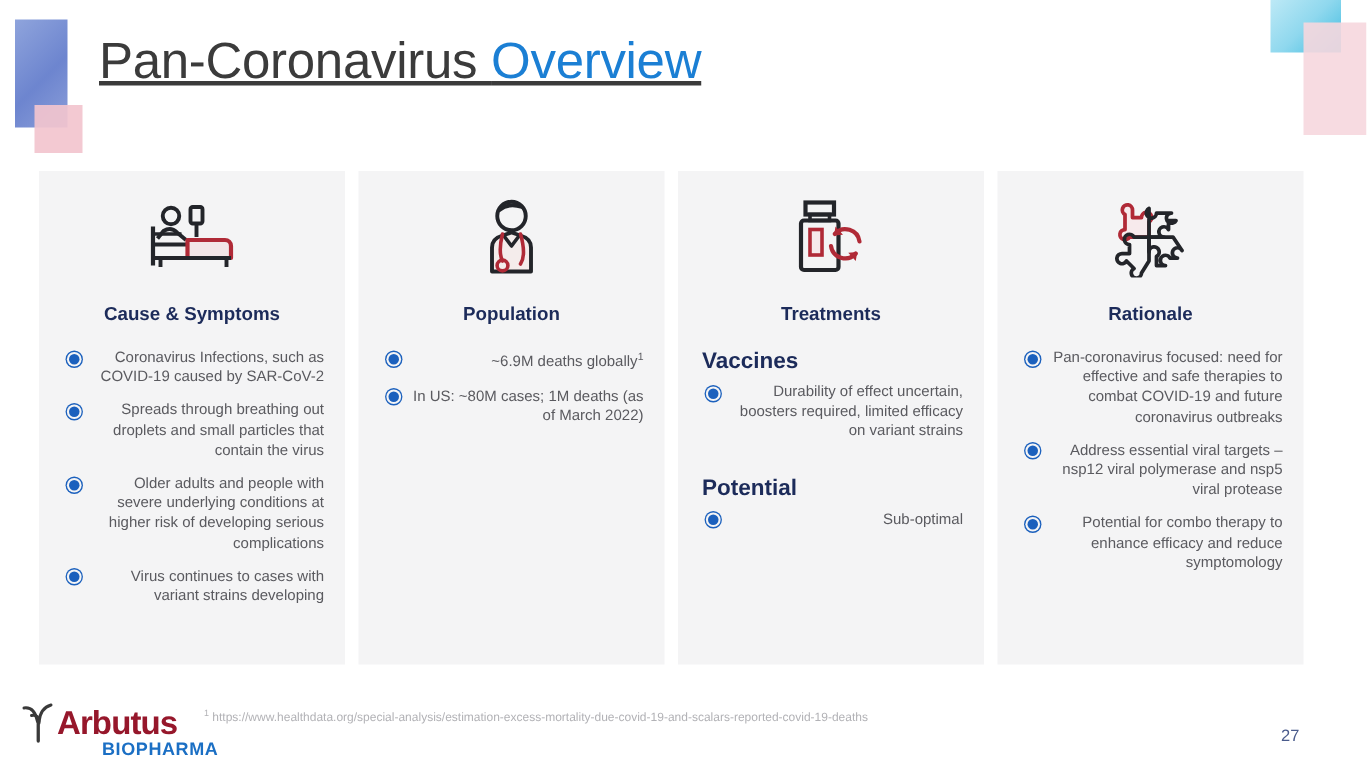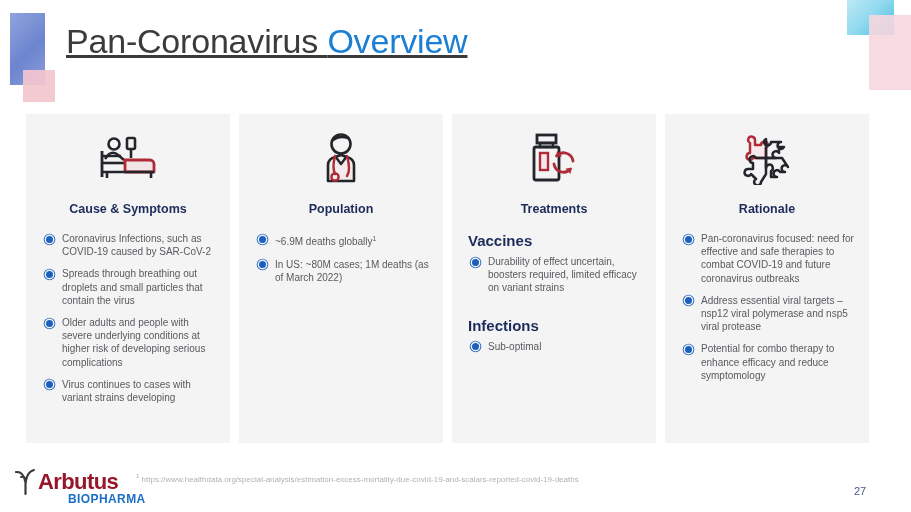--- a/index.html
+++ b/index.html
@@ -99,20 +99,21 @@
 
   ul.bullets { list-style: none; }
 
   ul.bullets li {
     position: relative;
     padding-left: 22px;
     font-size: 10px;
     line-height: 13.2px;
     color: #5a5a5f;
     margin-bottom: 9px;
+    text-align: right;
   }
 
   ul.bullets li::before {
     content: "";
     position: absolute;
     left: 6px; top: 3.5px;
     width: 7px; height: 7px;
     border-radius: 50%;
     background: #1b60bd;
     box-shadow: 0 0 0 1.4px #f4f4f5, 0 0 0 2.3px #1b60bd;
@@ -250,21 +251,21 @@
         <path d="M46.5 43 L47.5 37 L41.5 37.5 Z" fill="#b02a37"></path>
       </svg>
     </div>
     <div class="card-title">Treatments</div>
 
     <div class="sub-head">Vaccines</div>
     <ul class="bullets">
       <li>Durability of effect uncertain, boosters required, limited efficacy on variant strains</li>
     </ul>
 
-    <div class="sub-head spaced">Infections</div>
+    <div class="sub-head spaced">Potential</div>
     <ul class="bullets">
       <li>Sub-optimal</li>
     </ul>
   </div>
 
   <div class="card">
     <div class="card-icon">
       <svg width="58" height="54" viewBox="0 0 58 54" fill="none">
 
         <path d="M28 27 L28 17 a3.4 3.4 0 1 0 -5 -3 L17 14 L17 9 a3.4 3.4 0 1 0 -5 3 L12 22 a3.4 3.4 0 1 0 3 5 Z" fill="#f7eaec" stroke="#b02a37" stroke-width="2.5" stroke-linejoin="round"></path>

